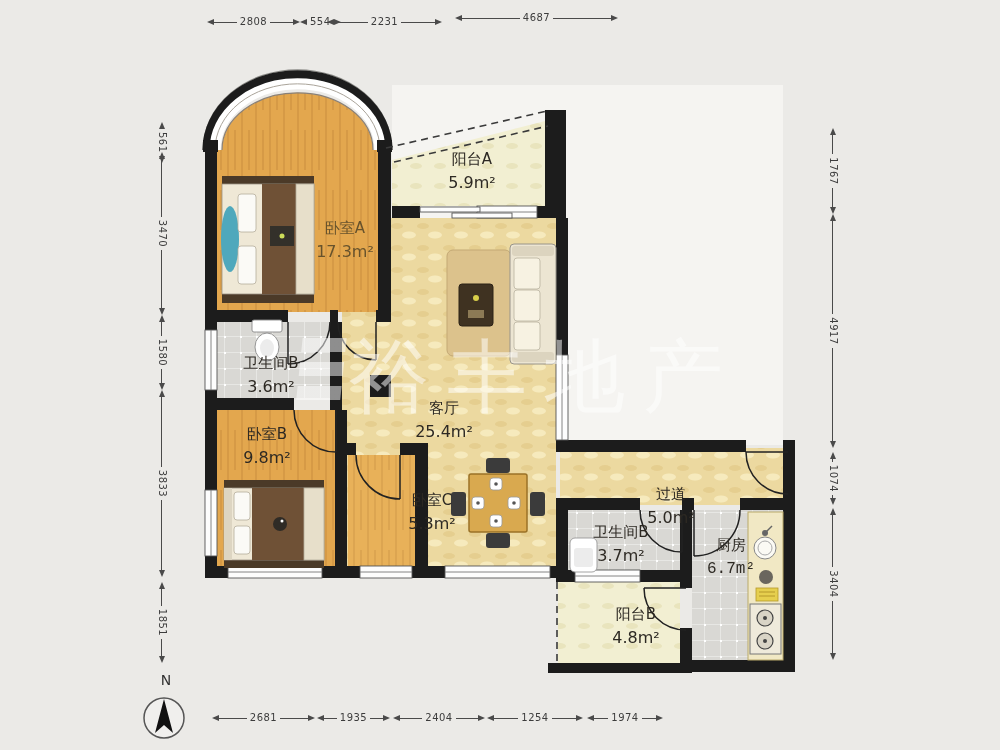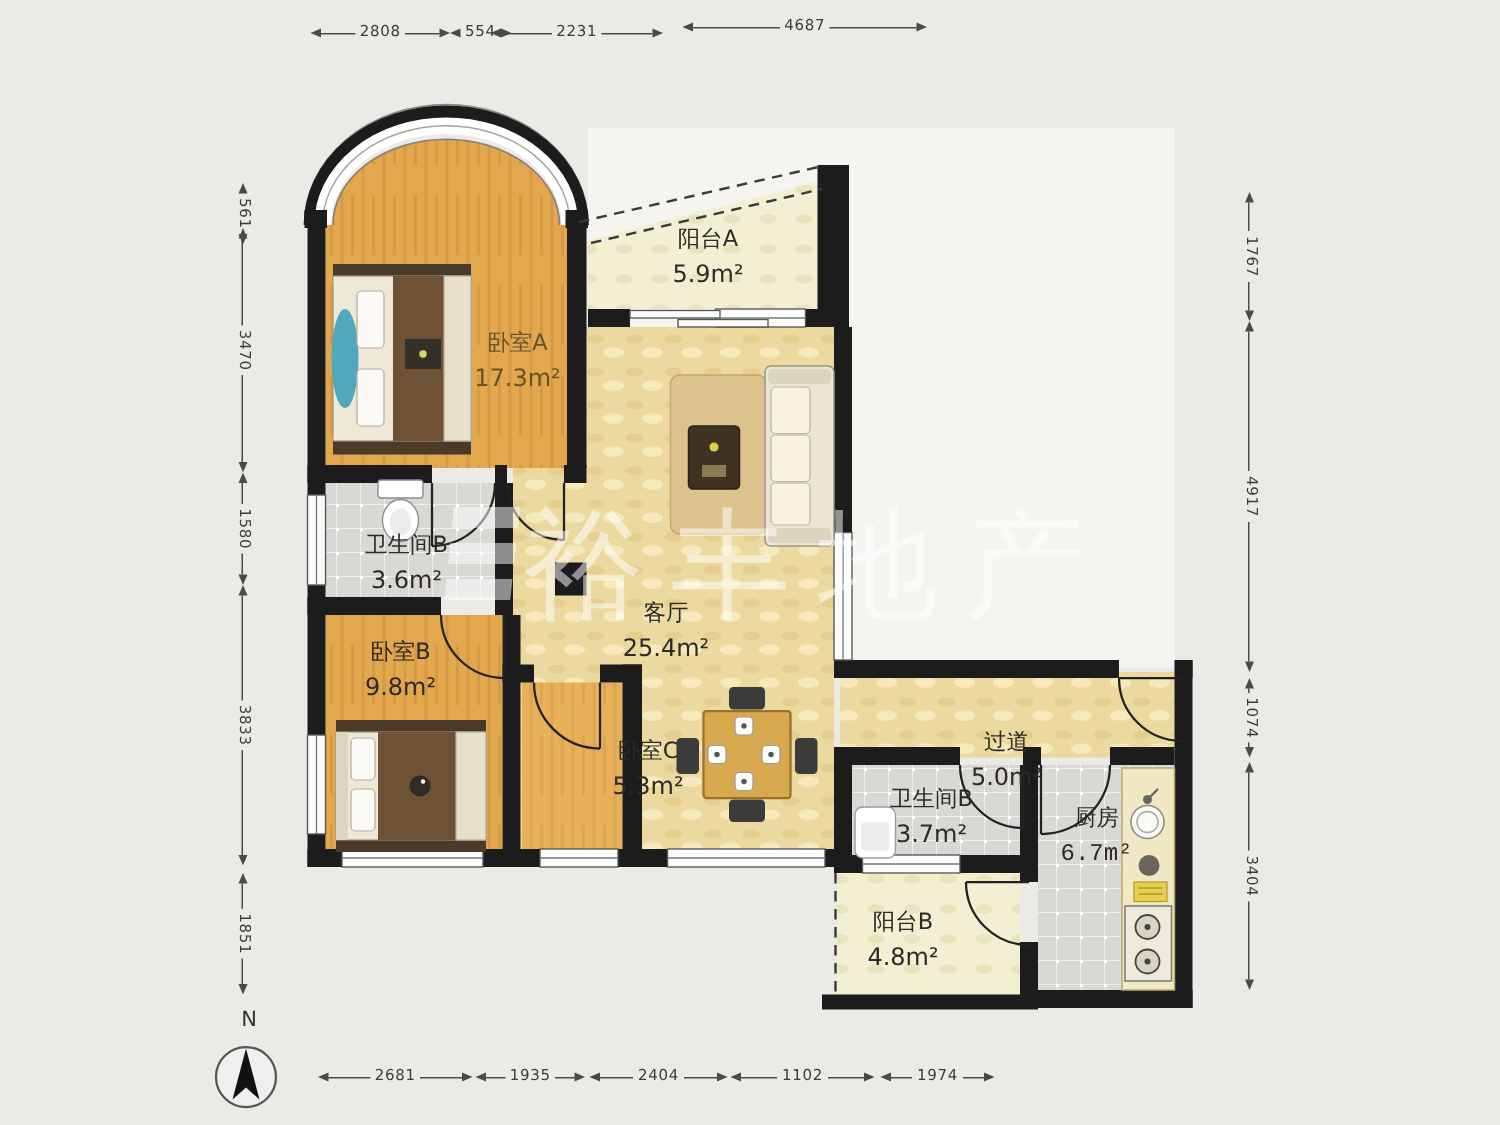--- a/index.html
+++ b/index.html
@@ -286,21 +286,21 @@
     <span class="ar2">5.0m²</span>
   </div>
   <div class="room-label" style="left:621px;top:522px;">
     <span class="nm">卫生间B</span>
     <span class="ar2">3.7m²</span>
   </div>
   <div class="room-label" style="left:731px;top:536px;font-family:Liberation Mono, monospace;">
     <span class="nm">厨房</span>
     <span class="ar2">6.7m²</span>
   </div>
-  <div class="room-label" style="left:602px;top:604px;">
+  <div class="room-label" style="left:636px;top:604px;">
     <span class="nm">阳台B</span>
     <span class="ar2">4.8m²</span>
   </div>
 
   <div class="dim" style="left:207px;top:16px;width:93px">
     <span class="a al"></span>
       <span class="ln"></span>
       <span class="lab">2808</span>
       <span class="ln"></span>
       <span class="a ar"></span>
@@ -342,21 +342,21 @@
   <div class="dim" style="left:393px;top:712px;width:92px">
     <span class="a al"></span>
       <span class="ln"></span>
       <span class="lab">2404</span>
       <span class="ln"></span>
       <span class="a ar"></span>
   </div>
   <div class="dim" style="left:487px;top:712px;width:96px">
     <span class="a al"></span>
       <span class="ln"></span>
-      <span class="lab">1102</span>
+      <span class="lab">1254</span>
       <span class="ln"></span>
       <span class="a ar"></span>
   </div>
   <div class="dim" style="left:587px;top:712px;width:76px">
     <span class="a al"></span>
       <span class="ln"></span>
       <span class="lab">1974</span>
       <span class="ln"></span>
       <span class="a ar"></span>
   </div>

